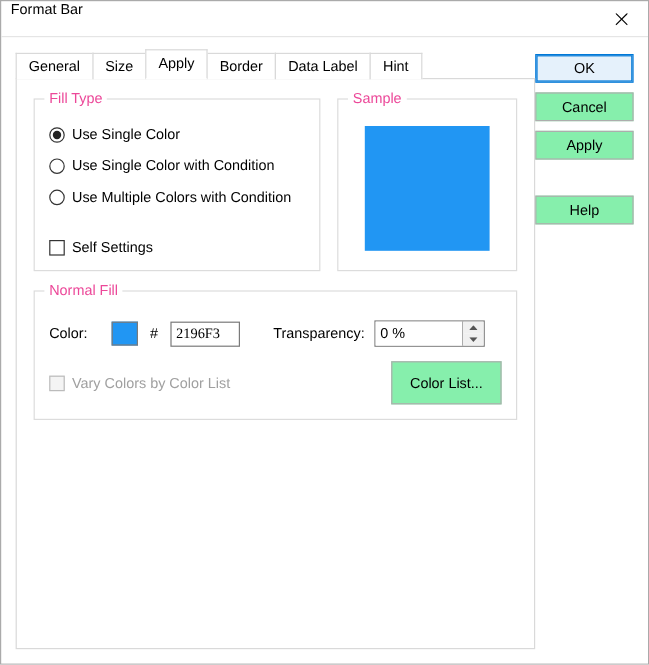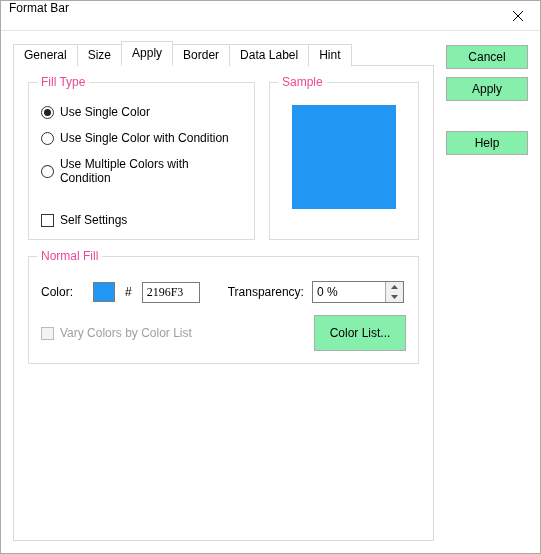--- a/index.html
+++ b/index.html
@@ -30,21 +30,21 @@
   .close-btn {
     width: 44px; height: 30px;
     display: flex; align-items: center; justify-content: center;
     font-size: 14px;
   }
   .close-btn svg { width: 10px; height: 10px; }
   .body {
     flex: 1;
     display: flex;
     padding: 10px 12px 12px 12px;
-    gap: 12px;
+    gap: 0;
   }
   .main-col {
     flex: 1;
     display: flex;
     flex-direction: column;
   }
   .side-col {
     width: 82px;
     display: flex;
     flex-direction: column;
@@ -285,20 +285,23 @@
                 <span>Color List...</span>
               </div>
             </div>
           </div>
 
         </div>
       </div>
     </div>
 
     <div class="side-col">
+      <div class="btn default">
+          <span>OK</span>
+        </div>
       <div class="btn">
           <span>Cancel</span>
         </div>
       <div class="btn">
           <span>Apply</span>
         </div>
       <div class="side-gap"></div>
       <div class="btn">
           <span>Help</span>
         </div>

